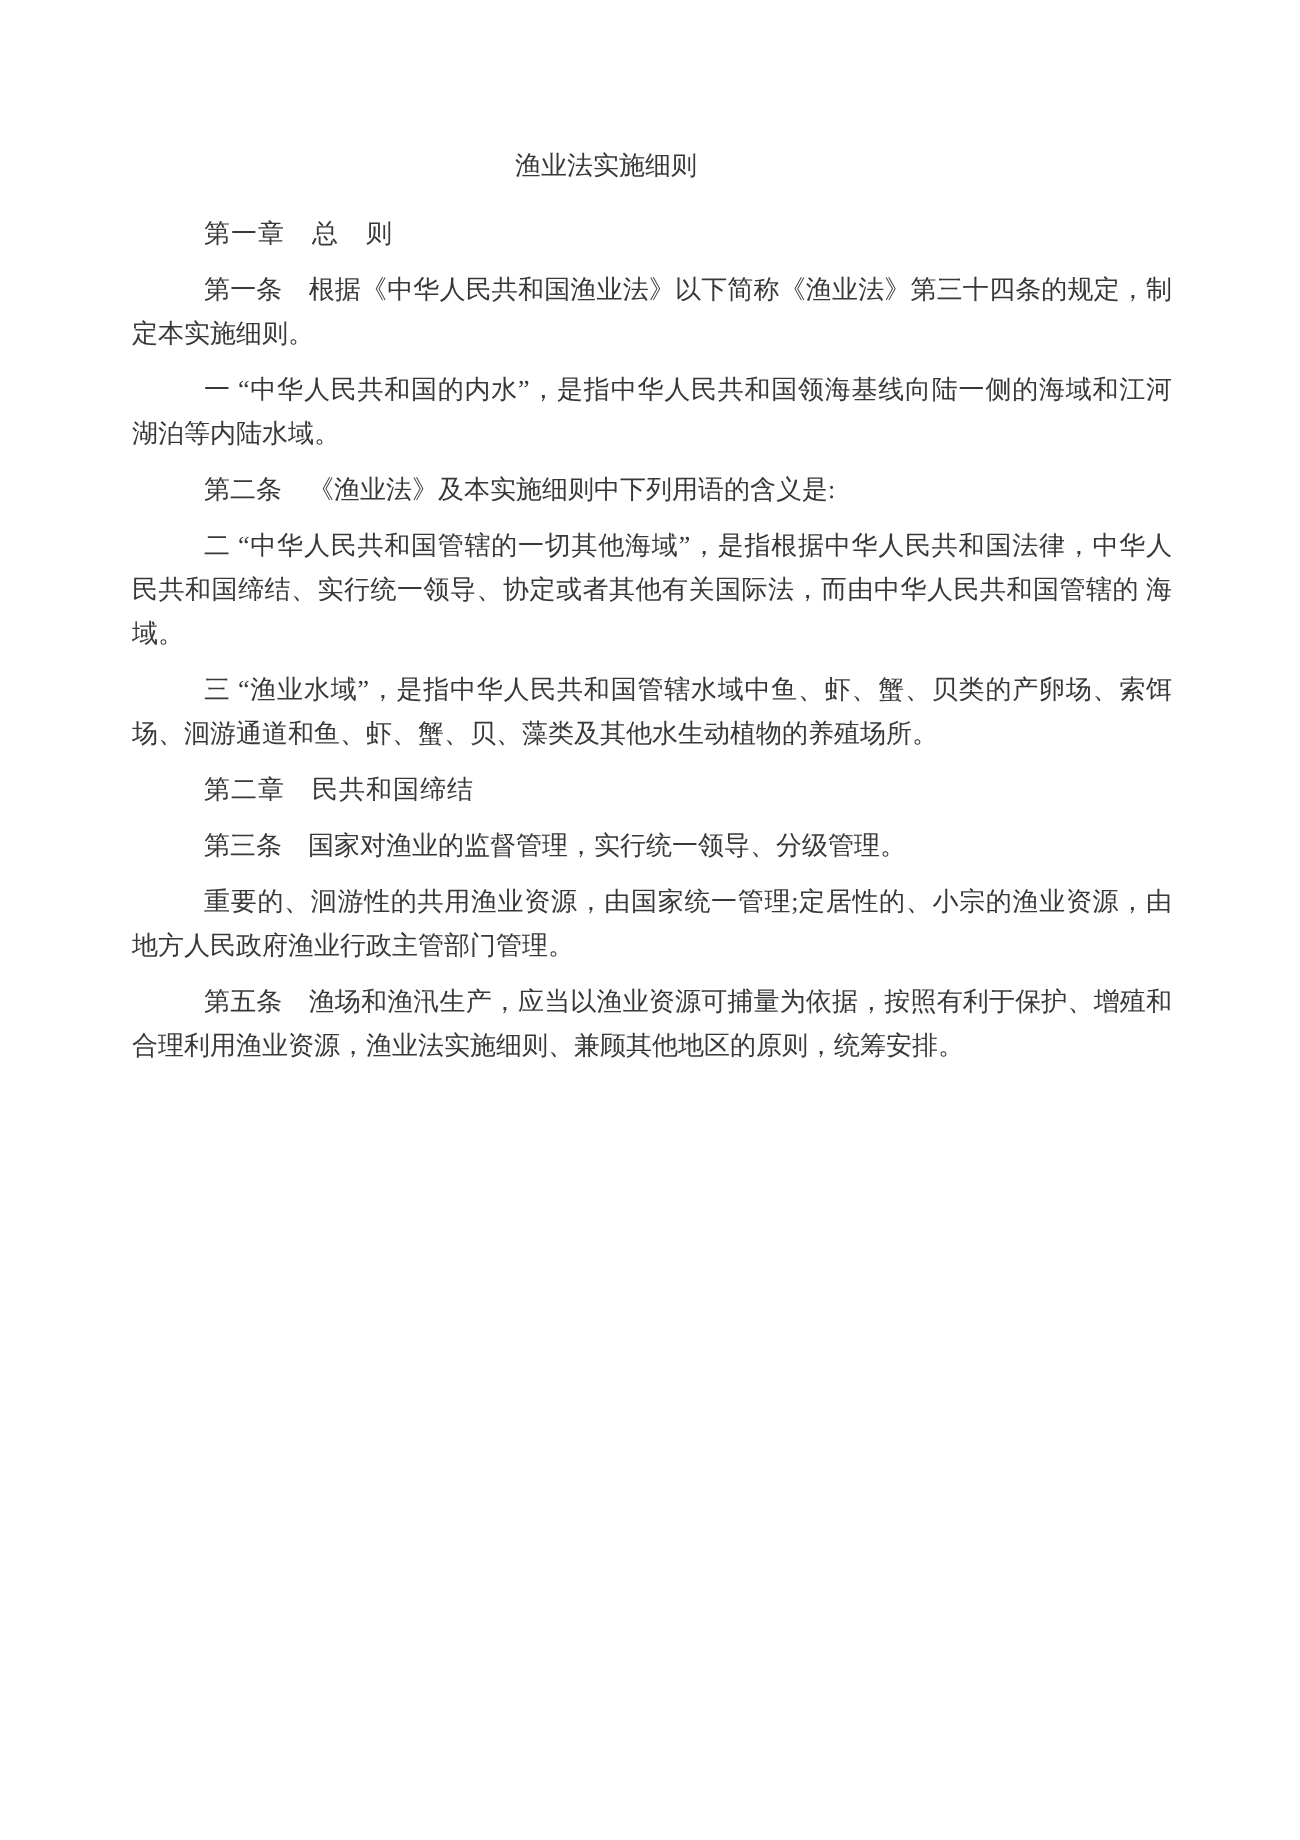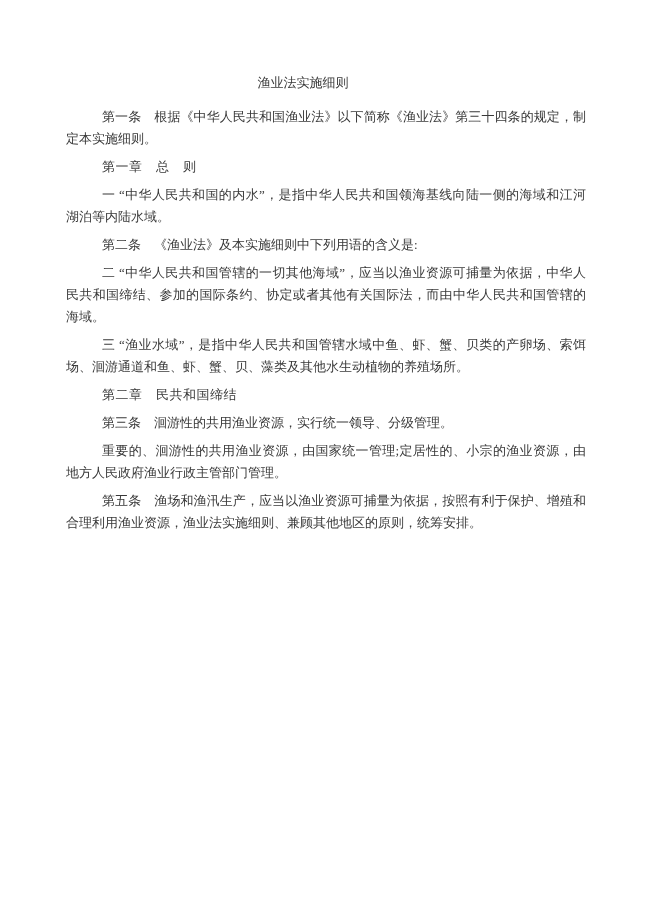--- a/index.html
+++ b/index.html
@@ -41,24 +41,24 @@
     letter-spacing: 0.5px;
   }
 </style>
 </head>
 <body>
 
 <div class="page">
 
   <h1 class="doc-title">渔业法实施细则</h1>
 
+  <p class="block chapter">第一章　总　则</p>
   <p class="block">第一条　根据《中华人民共和国渔业法》以下简称《渔业法》第三十四条的规定，制 定本实施细则。</p>
-  <p class="block chapter">第一章　总　则</p>
   <p class="block">一 “中华人民共和国的内水”，是指中华人民共和国领海基线向陆一侧的海域和江河 湖泊等内陆水域。</p>
   <p class="block">第二条　《渔业法》及本实施细则中下列用语的含义是:</p>
-  <p class="block">二 “中华人民共和国管辖的一切其他海域”，应当以渔业资源可捕量为依据，中华人 民共和国缔结、参加的国际条约、协定或者其他有关国际法，而由中华人民共和国管辖的 海域。</p>
+  <p class="block">二 “中华人民共和国管辖的一切其他海域”，是指根据中华人民共和国法律，中华人 民共和国缔结、实行统一领导、协定或者其他有关国际法，而由中华人民共和国管辖的 海域。</p>
   <p class="block">三 “渔业水域”，是指中华人民共和国管辖水域中鱼、虾、蟹、贝类的产卵场、索饵 场、洄游通道和鱼、虾、蟹、贝、藻类及其他水生动植物的养殖场所。</p>
   <p class="block chapter">第二章　民共和国缔结</p>
-  <p class="block">第三条　洄游性的共用渔业资源，实行统一领导、分级管理。</p>
+  <p class="block">第三条　国家对渔业的监督管理，实行统一领导、分级管理。</p>
   <p class="block">重要的、洄游性的共用渔业资源，由国家统一管理;定居性的、小宗的渔业资源，由 地方人民政府渔业行政主管部门管理。</p>
   <p class="block">第五条　渔场和渔汛生产，应当以渔业资源可捕量为依据，按照有利于保护、增殖和 合理利用渔业资源，渔业法实施细则、兼顾其他地区的原则，统筹安排。</p>
 
 </div>
 
 </body></html>

